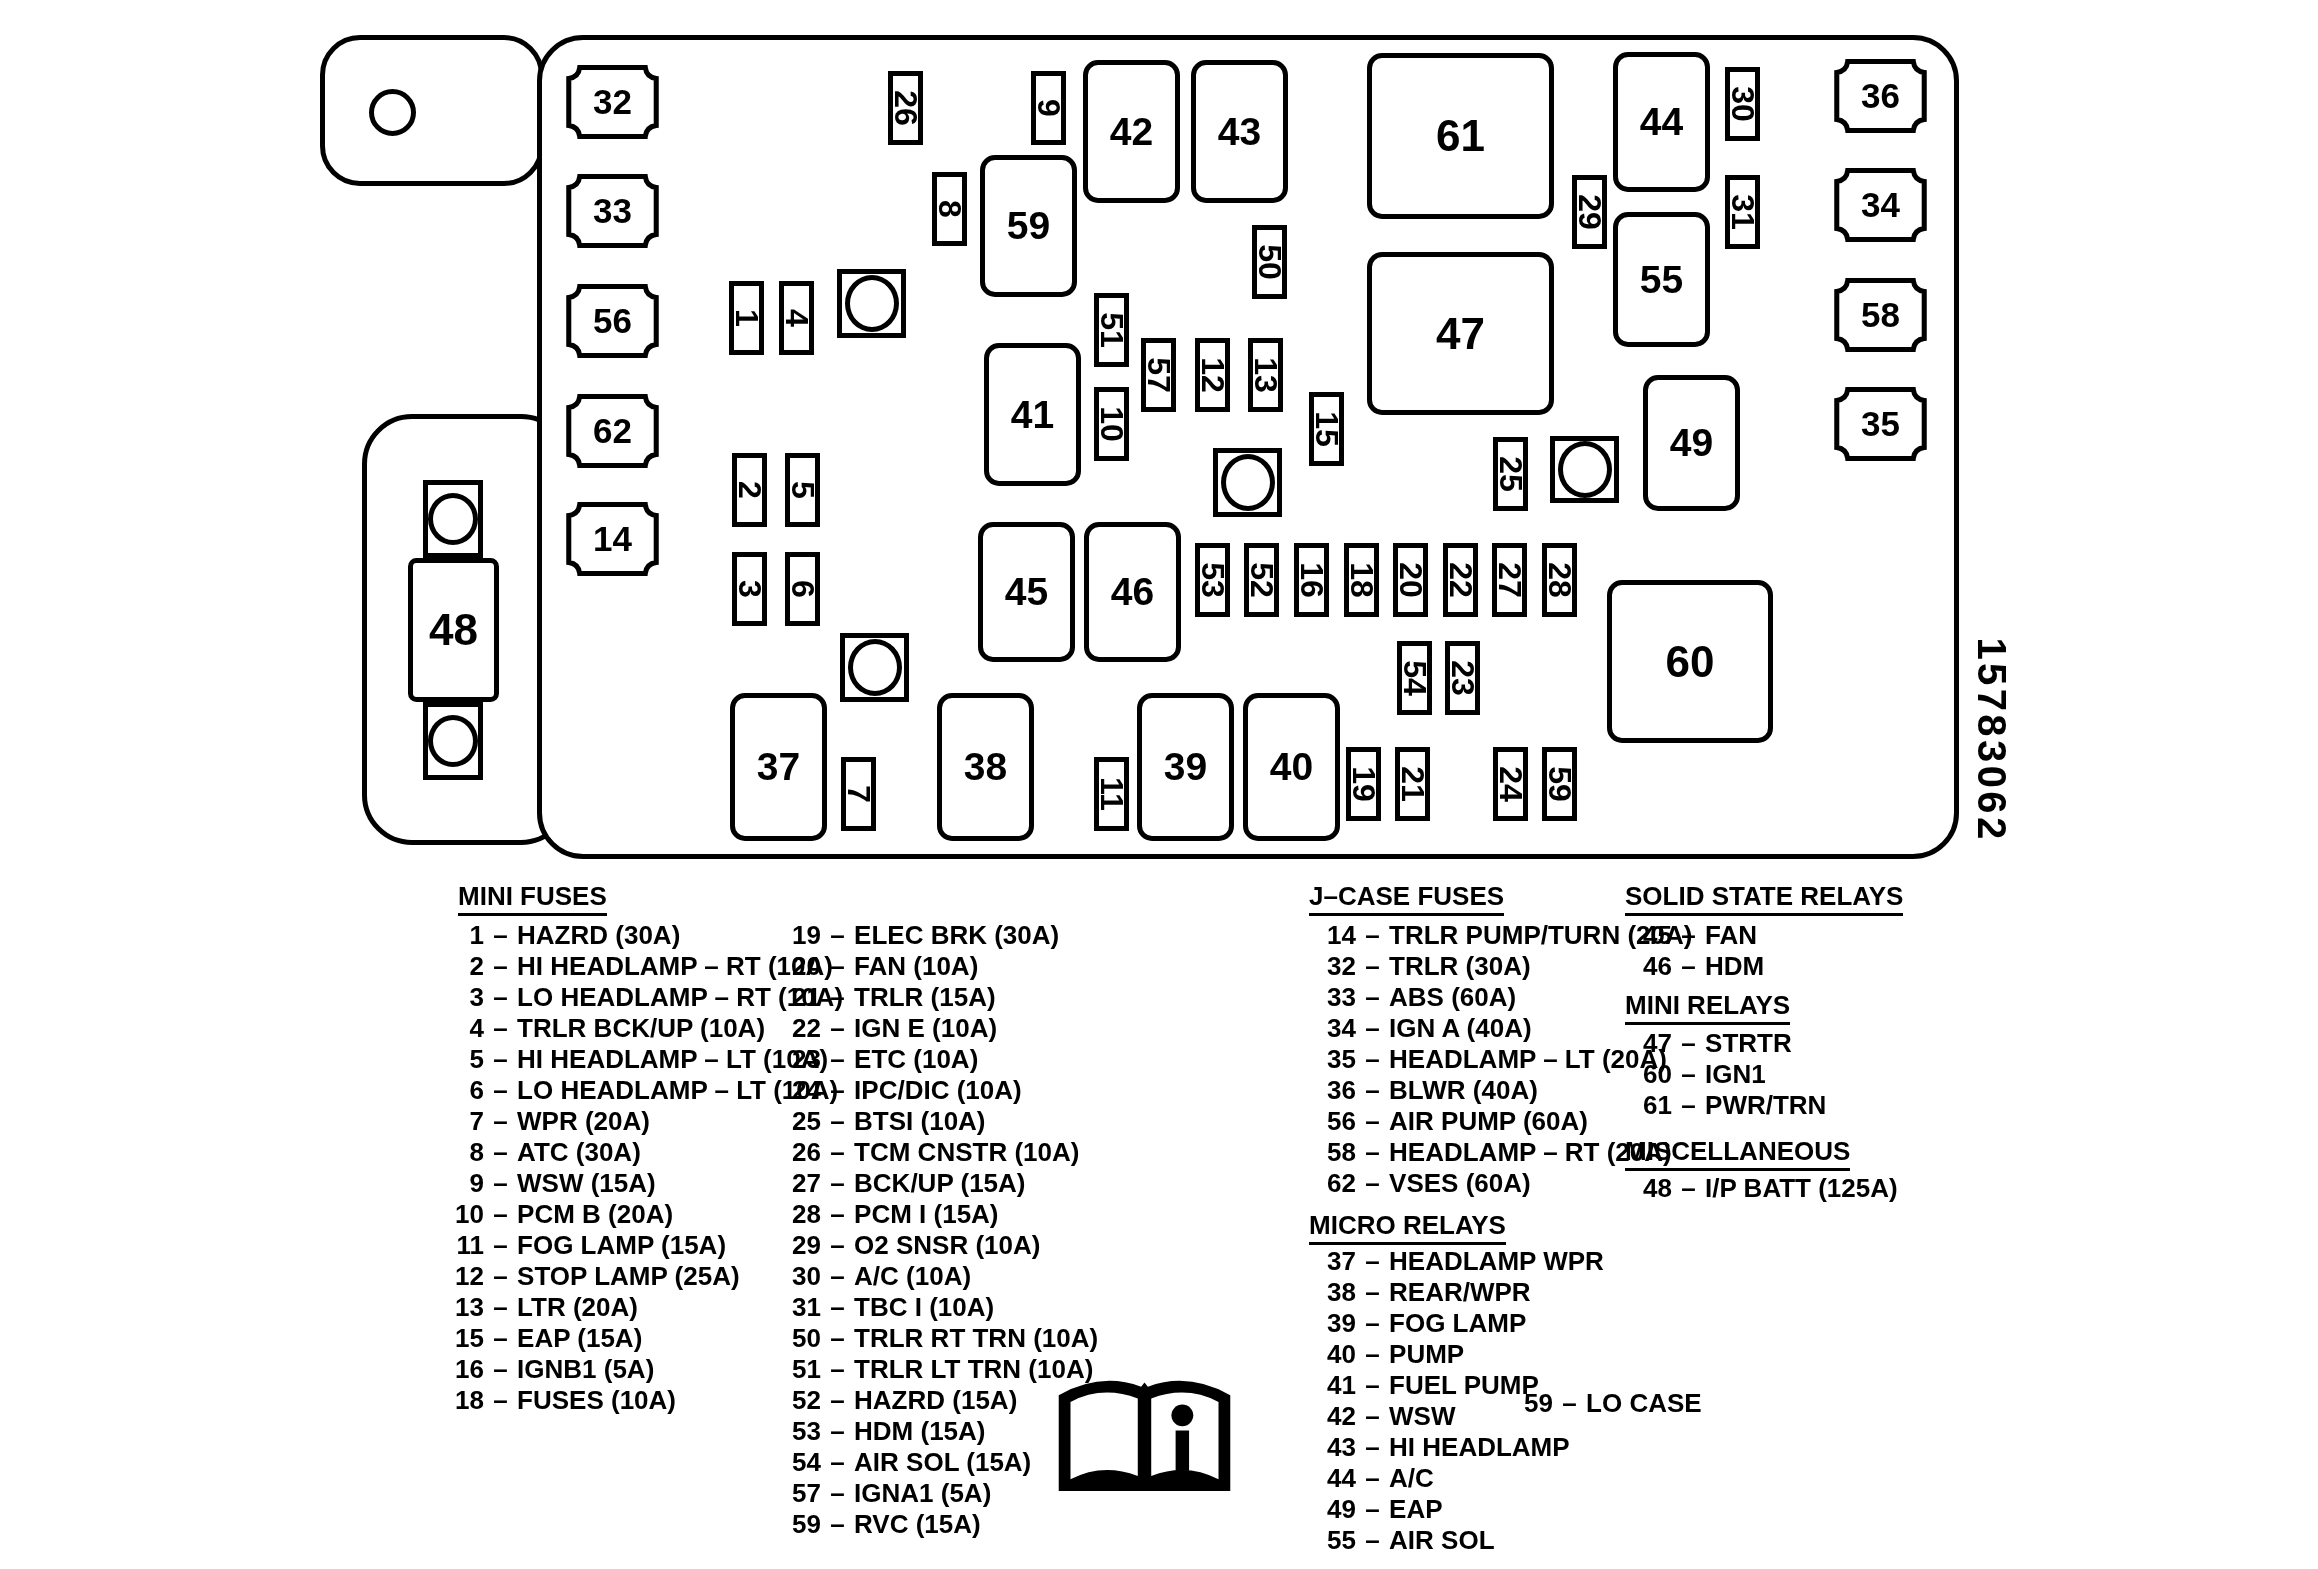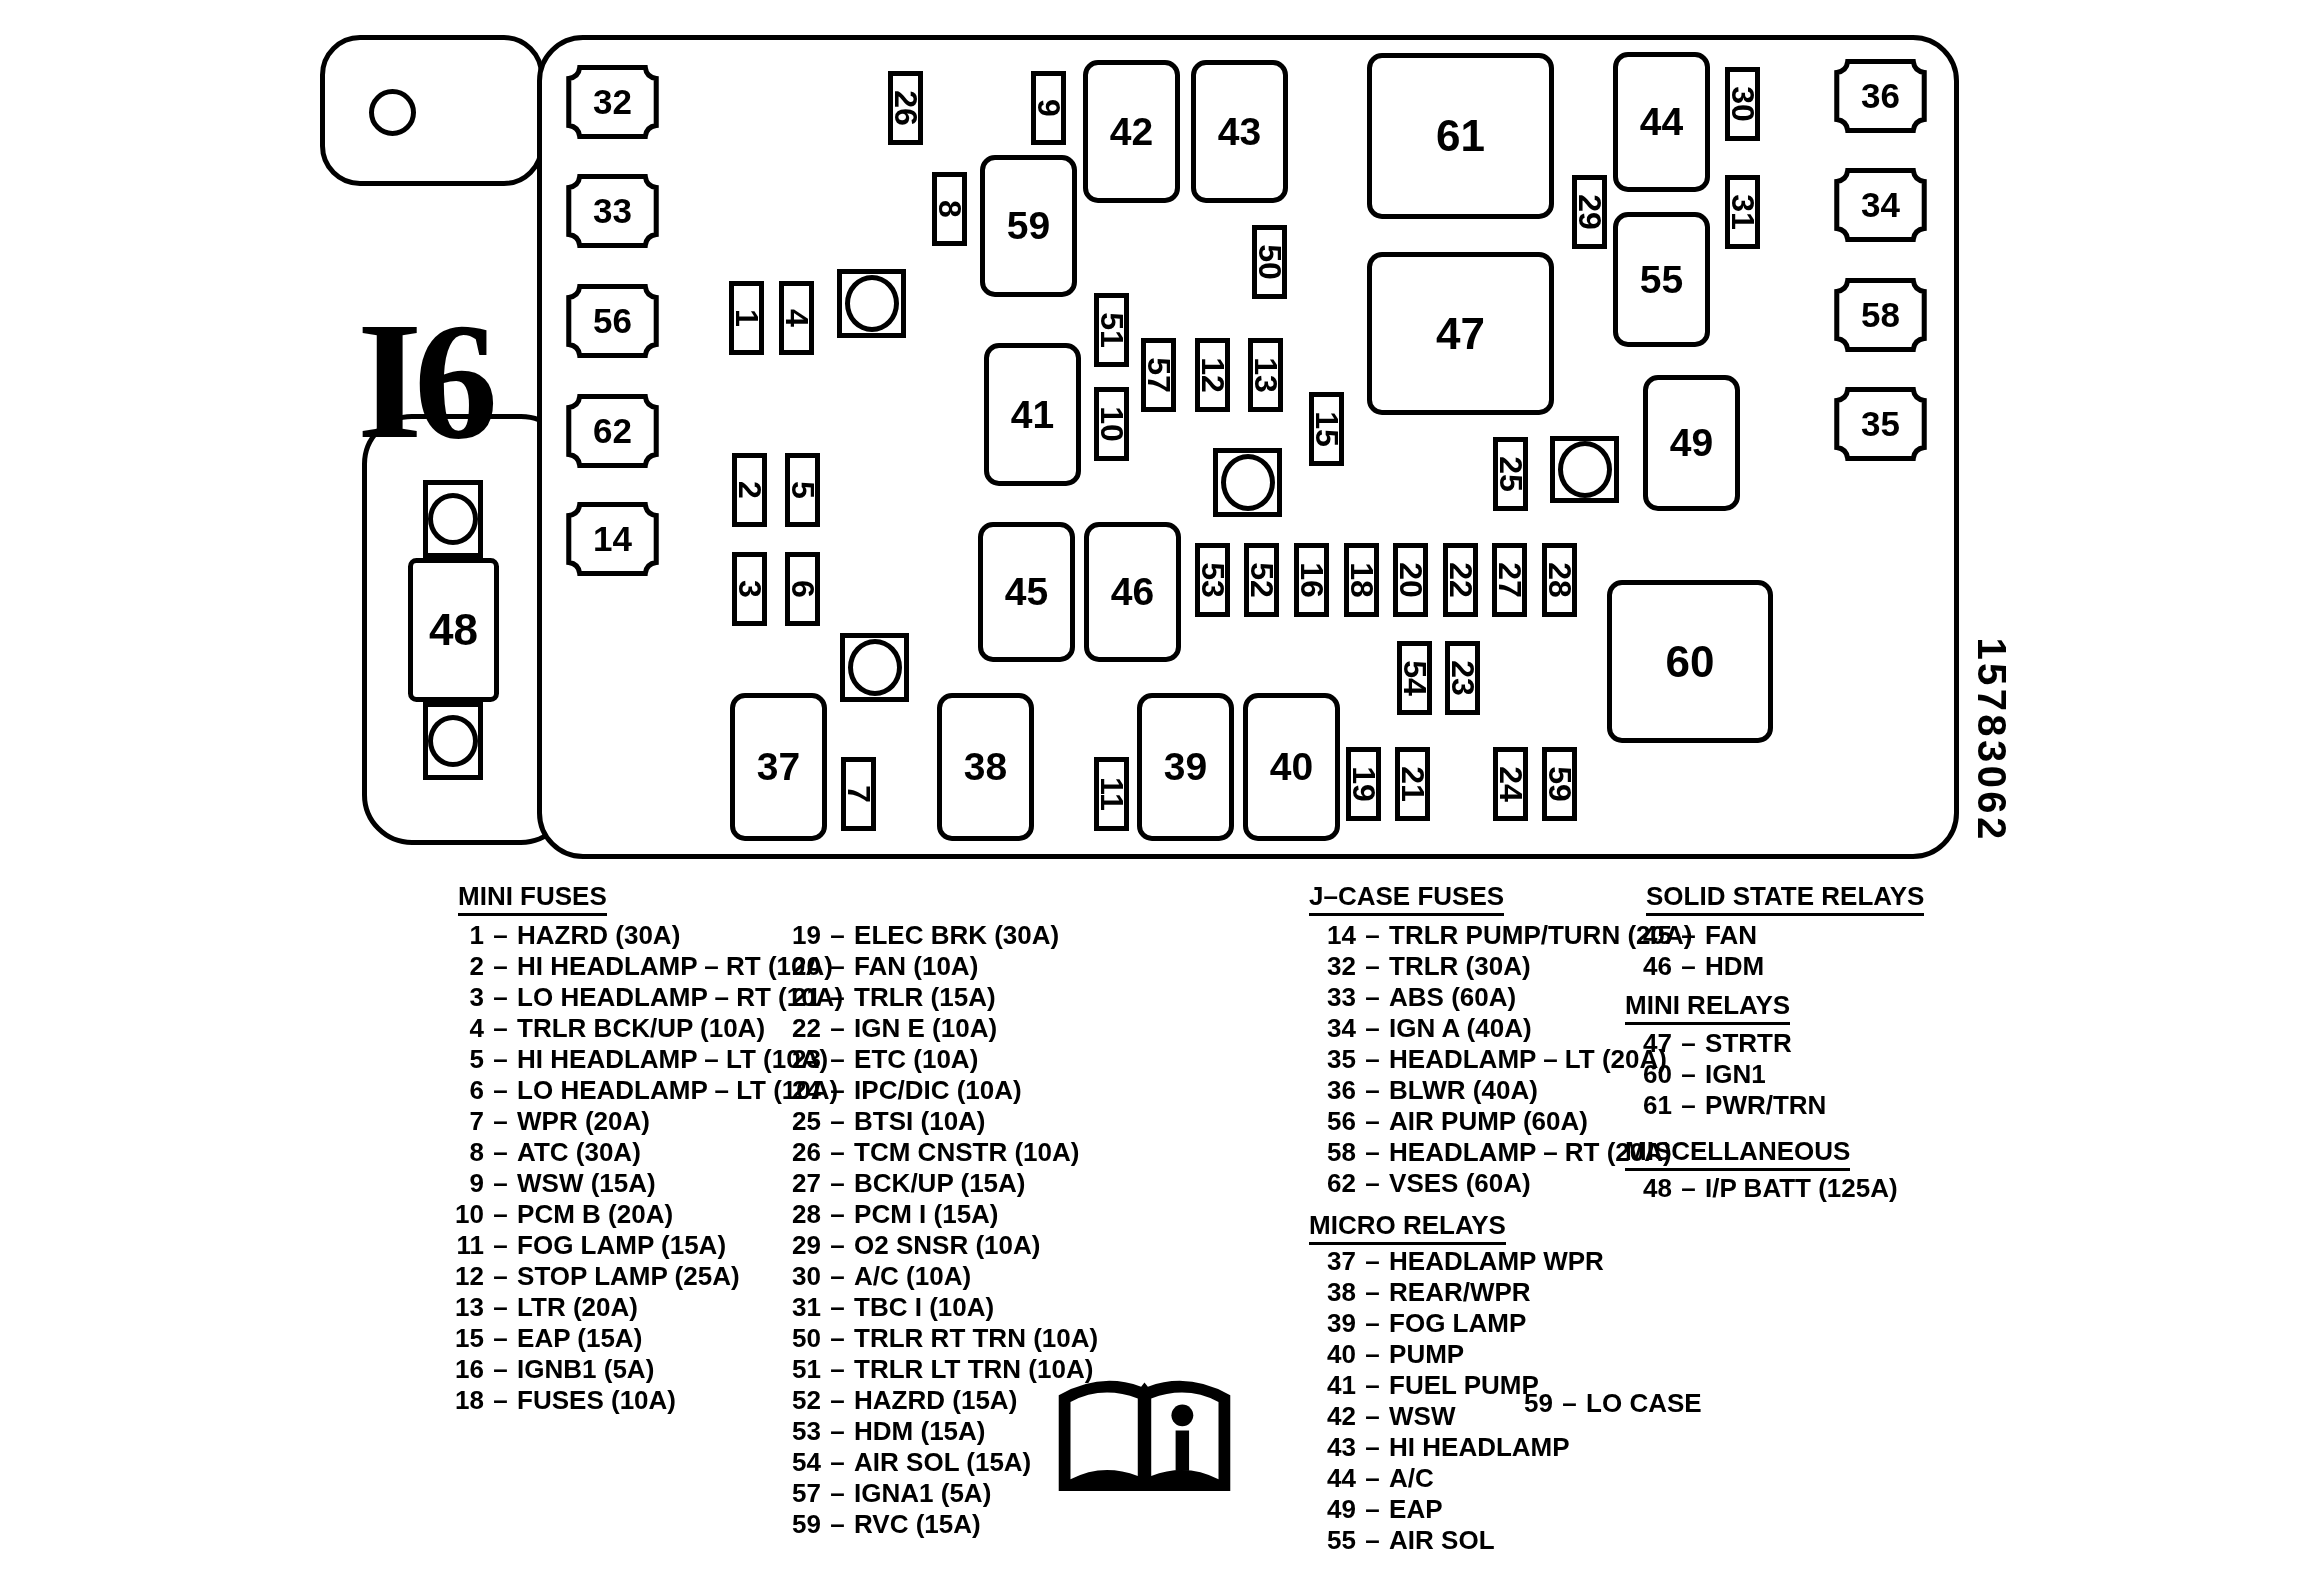--- a/index.html
+++ b/index.html
@@ -43,21 +43,20 @@
 </head>
 <body>
 
 <div id="canvas">
 
   <div class="abs tab" style="left:320px;top:35px;width:214px;height:141px;border-radius:40px;">
     <div class="abs" style="left:44px;top:49px;width:37px;height:37px;border:5.9px solid #000;border-radius:50%;"></div>
   </div>
   <div class="abs tab" style="left:362px;top:414px;width:199px;height:421px;border-radius:50px;"></div>
 
-  <div class="abs model" style="left:357px;top:296px;">I6</div>
 
   <div class="abs panel" style="left:537px;top:35px;width:1412px;height:814px;"></div>
 
   <div class="abs plate" style="left:423px;top:480px;width:50px;height:68px;">
     <div class="hole"></div>
   </div>
   <div class="abs f48" style="left:408px;top:558px;width:81px;height:134px;">
     <span>48</span>
   </div>
   <div class="abs plate" style="left:423px;top:702px;width:50px;height:68px;">
@@ -586,21 +585,21 @@
         <span class="dash">–</span>
         <span class="lbl">AIR SOL</span>
       </div>
     </div>
   <div class="abs lrow" style="left:1506px;top:1388px;">
     <span class="num">59</span>
     <span class="dash">–</span>
     <span class="lbl">LO CASE</span>
   </div>
 
-  <div class="abs" style="left:1625px;top:882px;margin-left:21px;">
+  <div class="abs" style="left:1625px;top:882px;">
     <span class="lhead">SOLID STATE RELAYS</span>
   </div>
   <div class="abs lcol" style="left:1625px;top:920px;">
       <div class="lrow">
         <span class="num">45</span>
         <span class="dash">–</span>
         <span class="lbl">FAN</span>
       </div>
       <div class="lrow">
         <span class="num">46</span>

